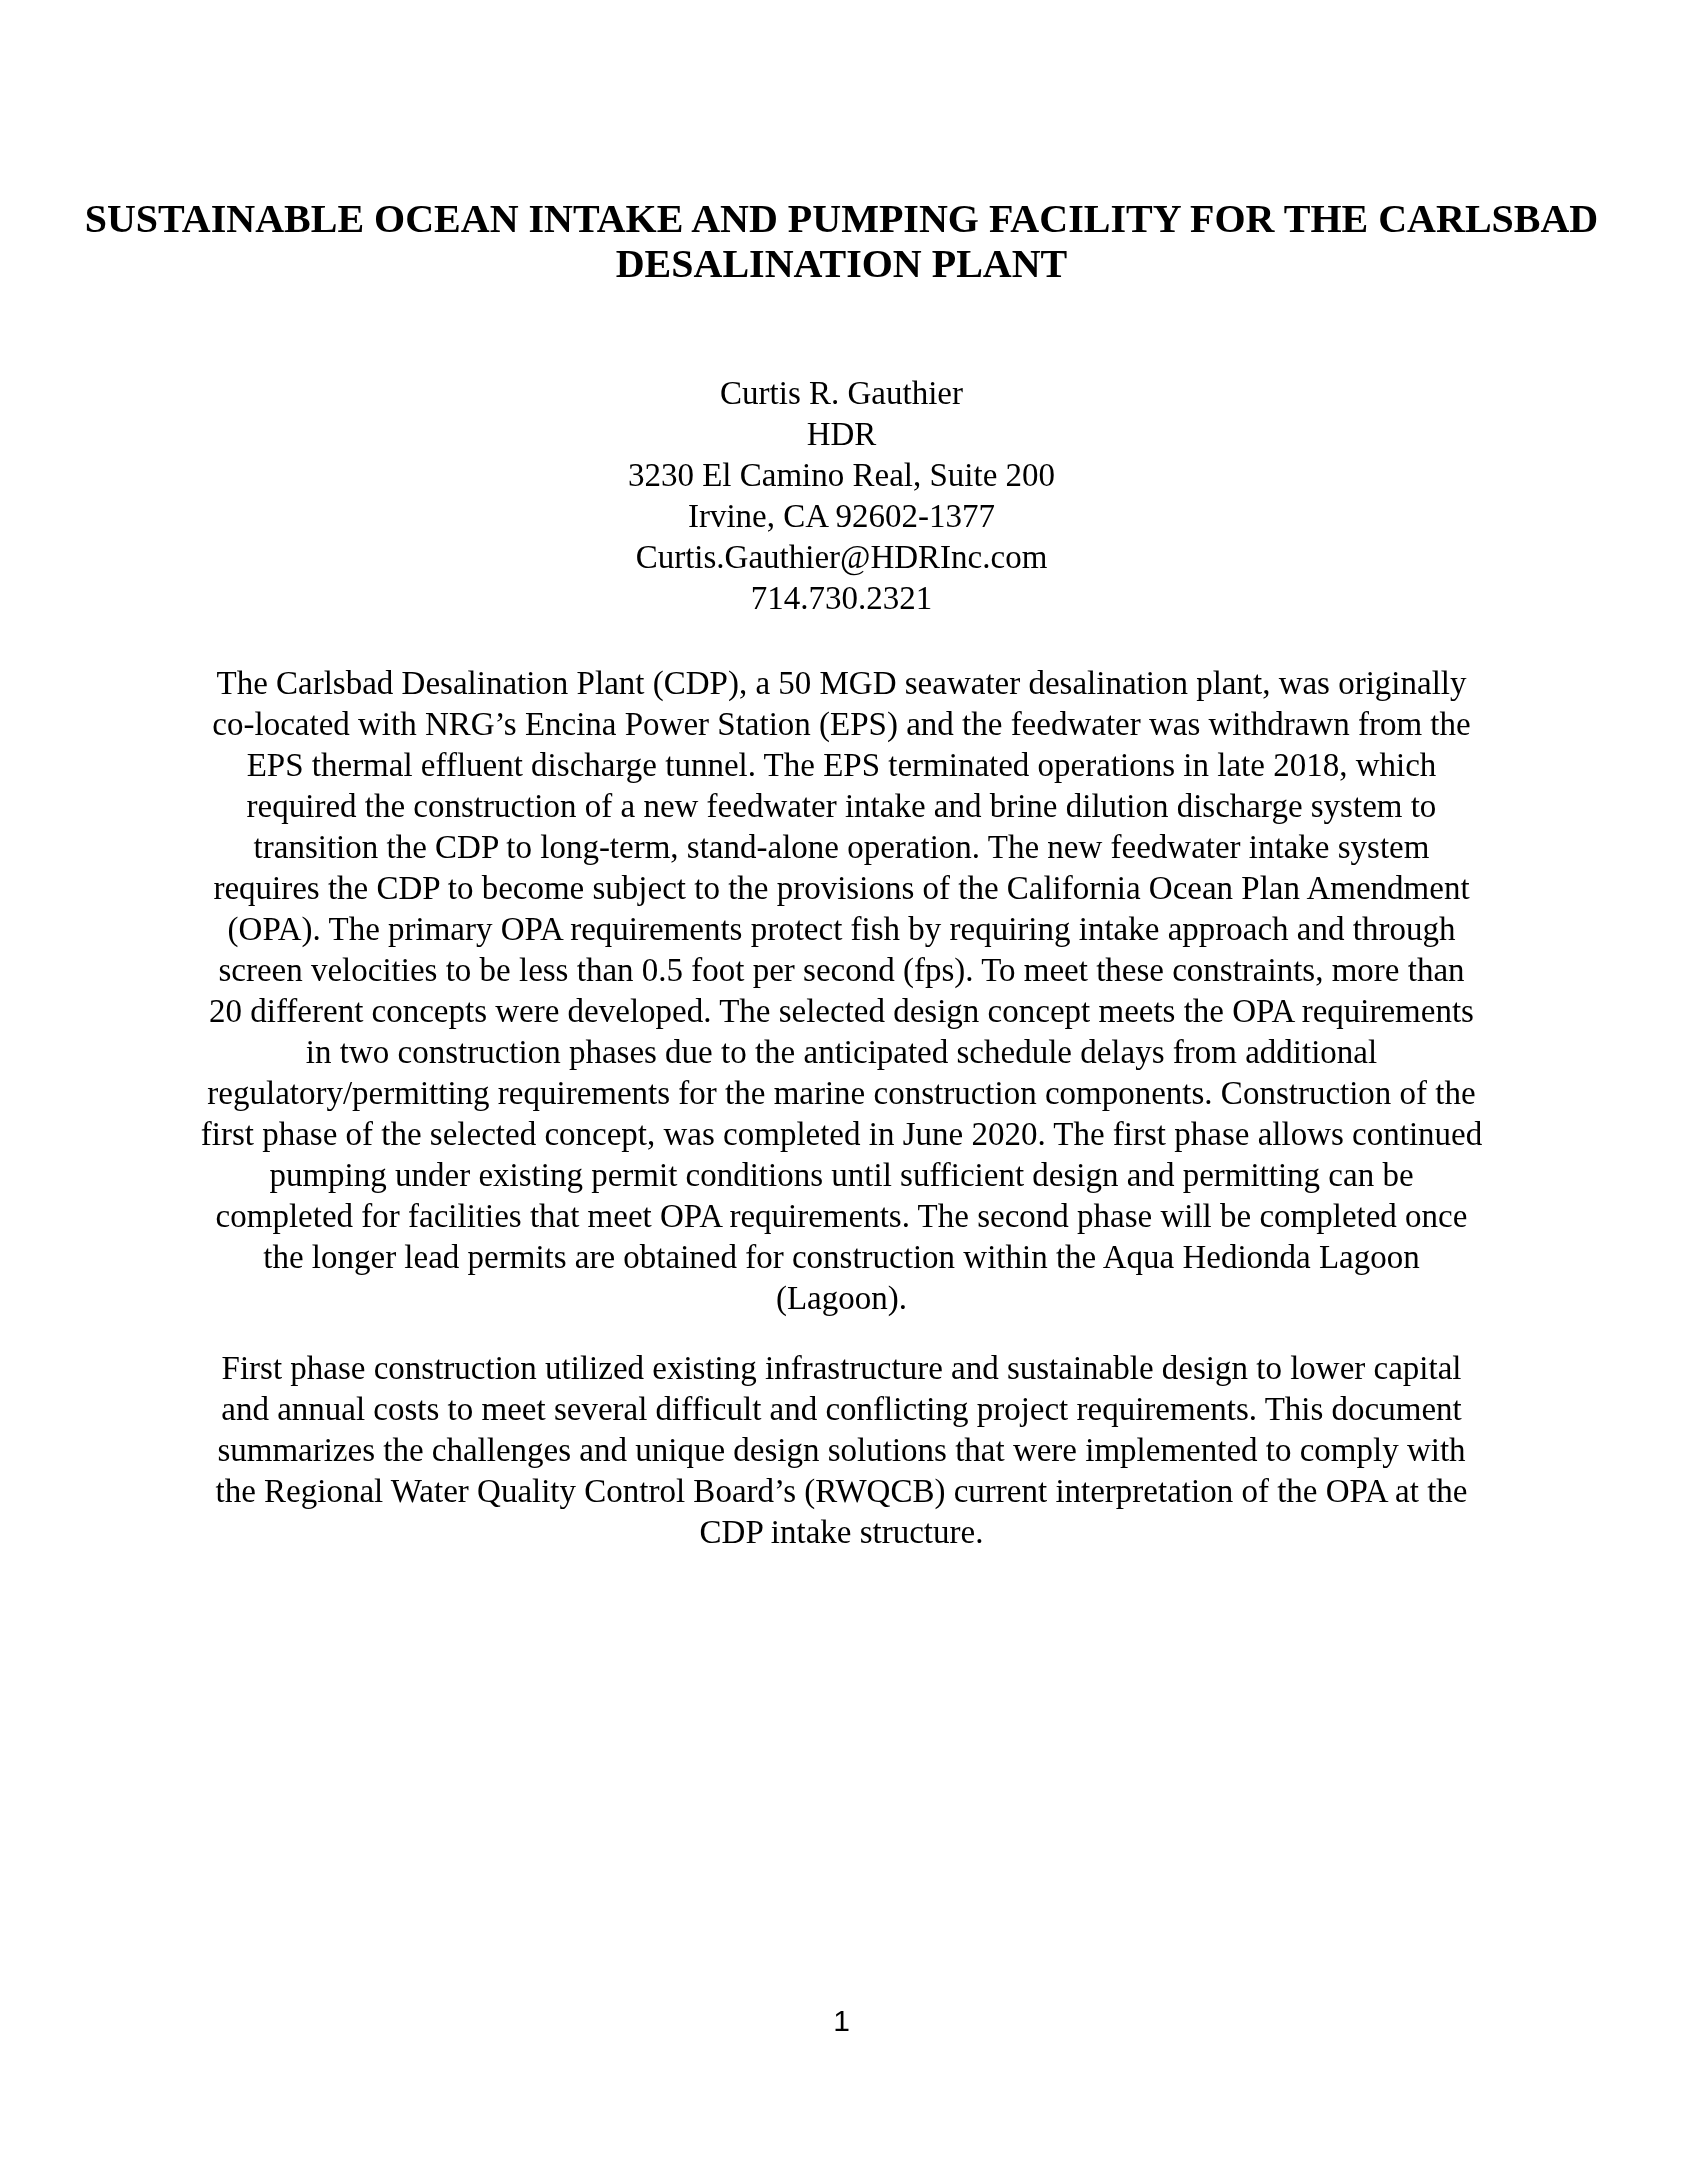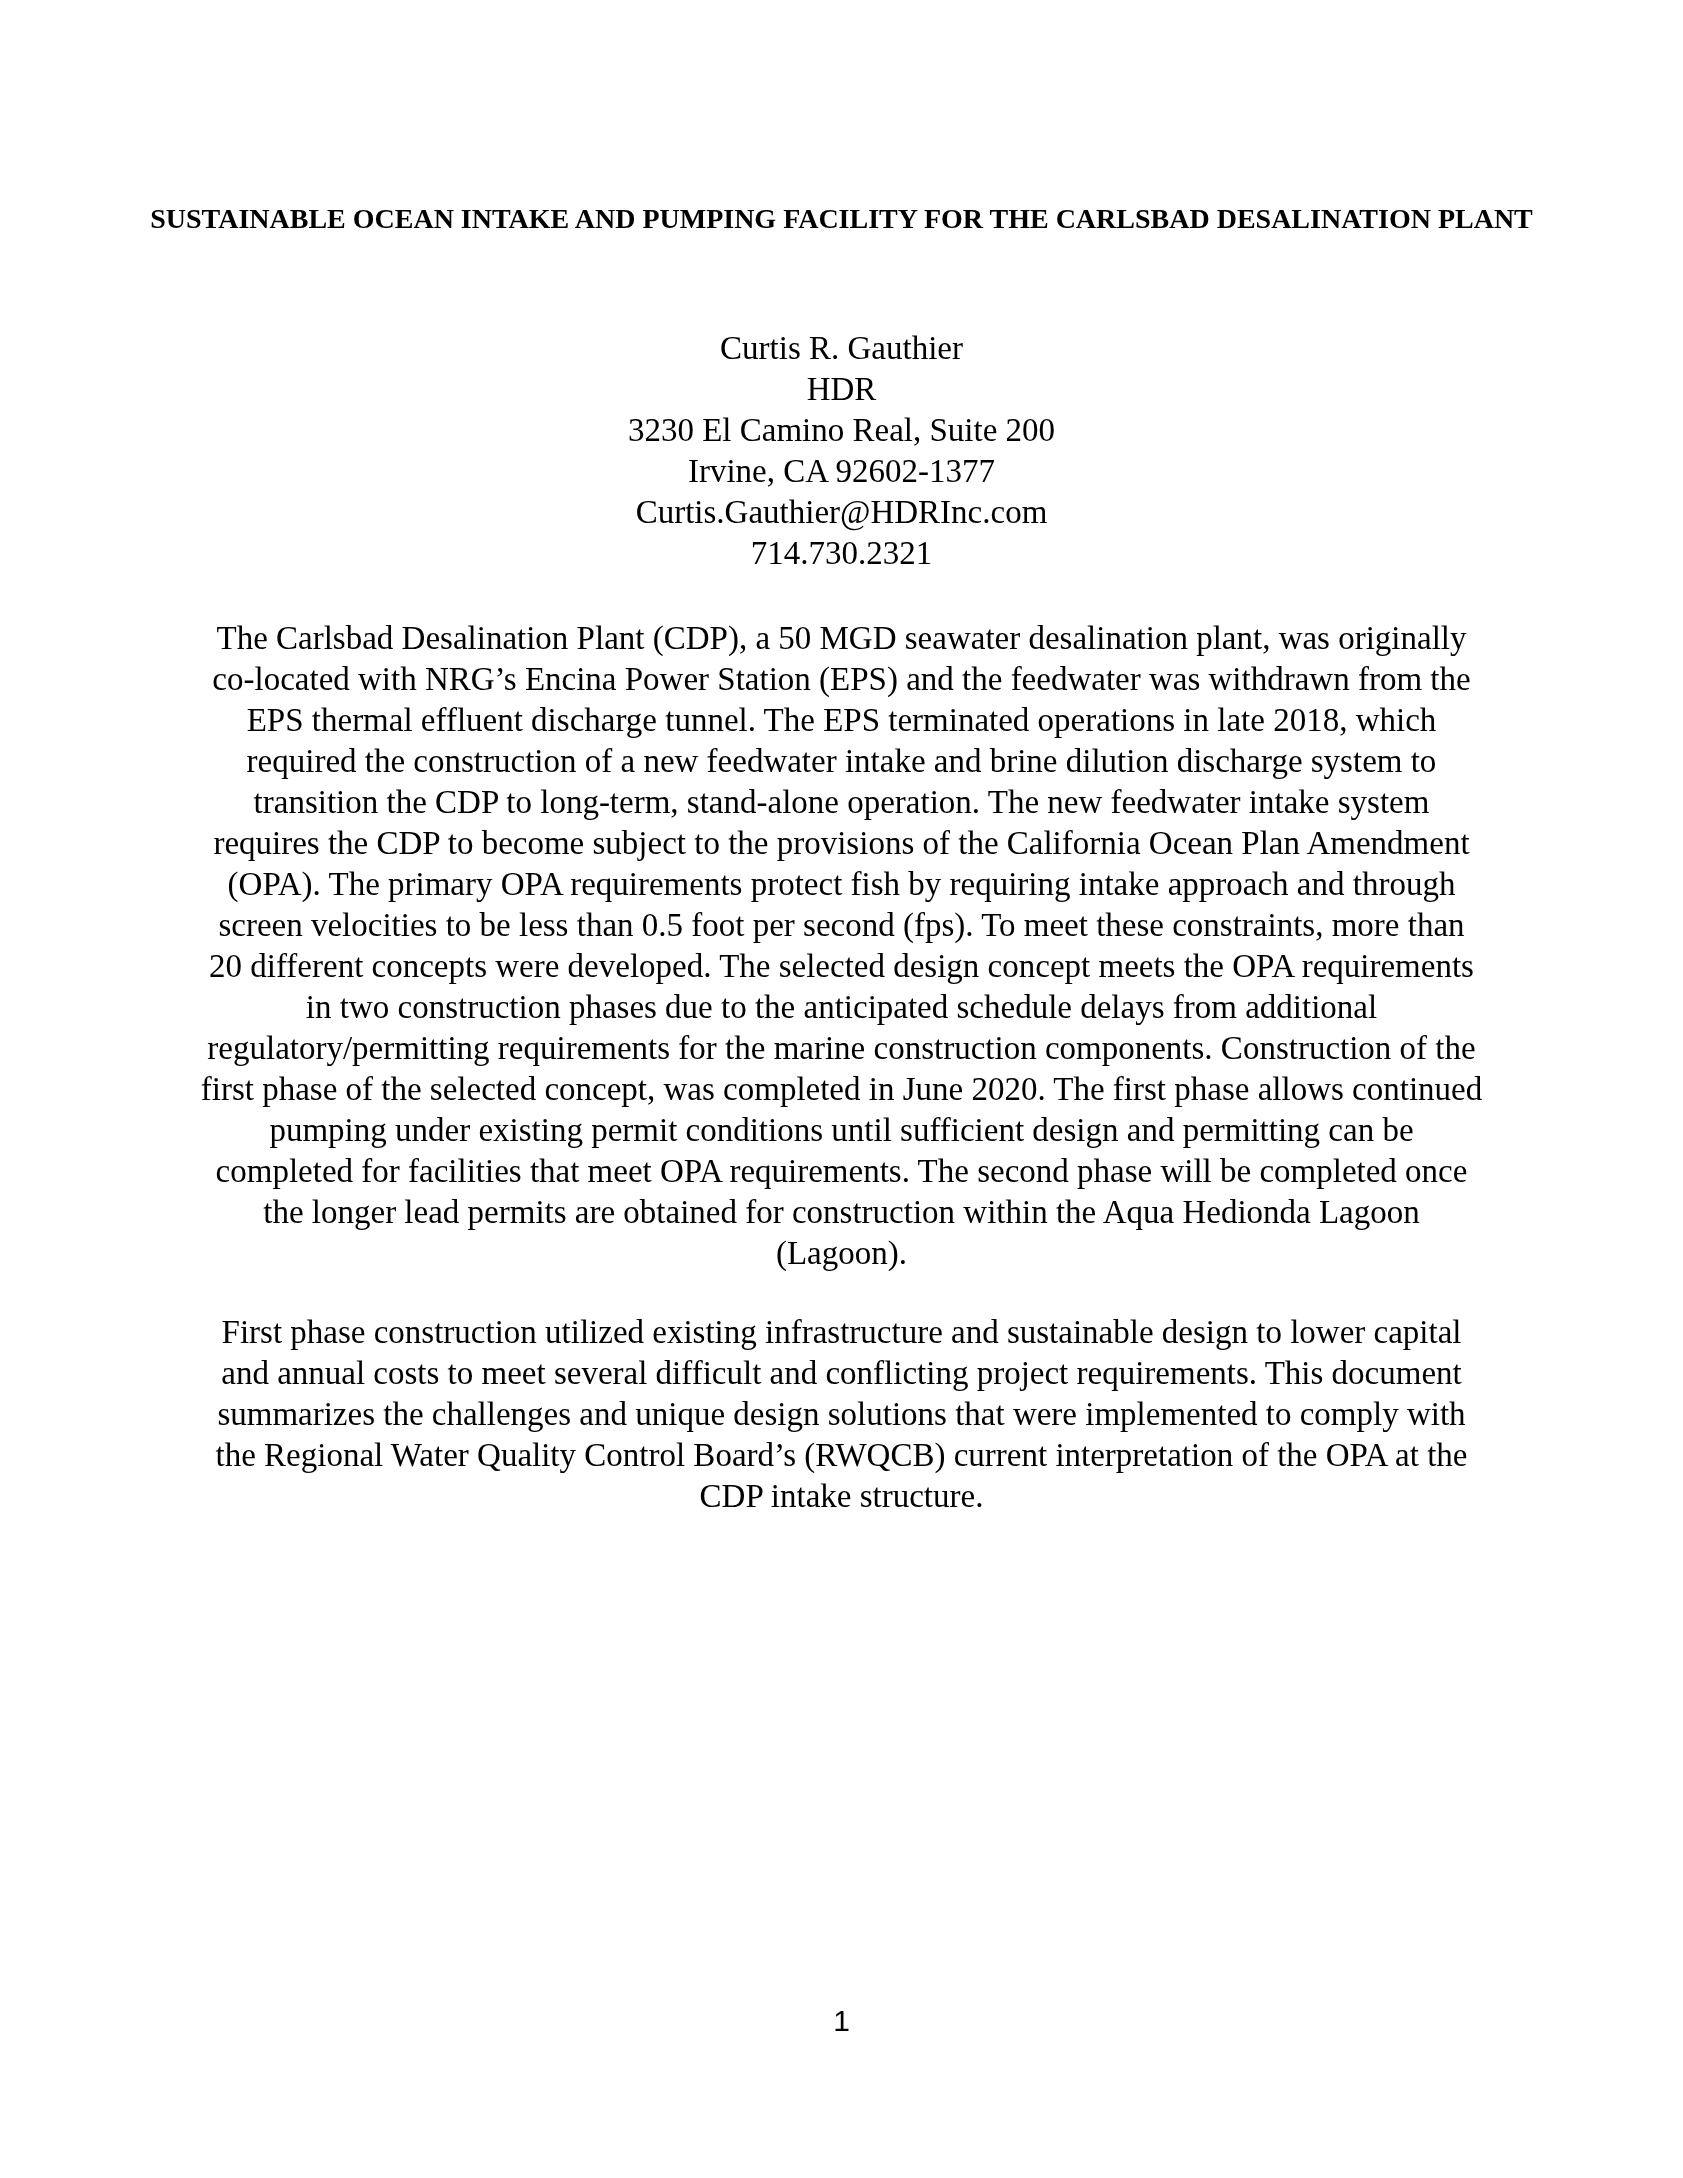--- a/index.html
+++ b/index.html
@@ -12,21 +12,21 @@
     width: 1683px;
     height: 2178px;
     background: #ffffff;
     color: #000000;
     font-family: "Liberation Serif", "DejaVu Serif", serif;
     overflow: hidden;
   }
   .title {
     margin: 0 82px;
     padding-top: 196px;
-    font-size: 28px;
+    font-size: 40px;
     line-height: 45px;
     font-weight: 700;
     text-align: center;
   }
   .author-block {
     margin: 87px 198px 0 198px;
     font-size: 33px;
     line-height: 41px;
     text-align: center;
   }
@@ -38,21 +38,21 @@
     text-align: center;
   }
   .para {
     width: 1287px;
     margin: 44px 198px 0 198px;
     font-size: 33px;
     line-height: 41px;
     text-align: center;
   }
   .para + .para {
-    margin-top: 38px;
+    margin-top: 29px;
   }
   .page-footer {
     position: absolute;
     top: 2006px;
     left: 0;
     width: 100%;
     text-align: center;
     font-family: "Liberation Sans", "DejaVu Sans", sans-serif;
     font-size: 30px;
     line-height: 30px;

